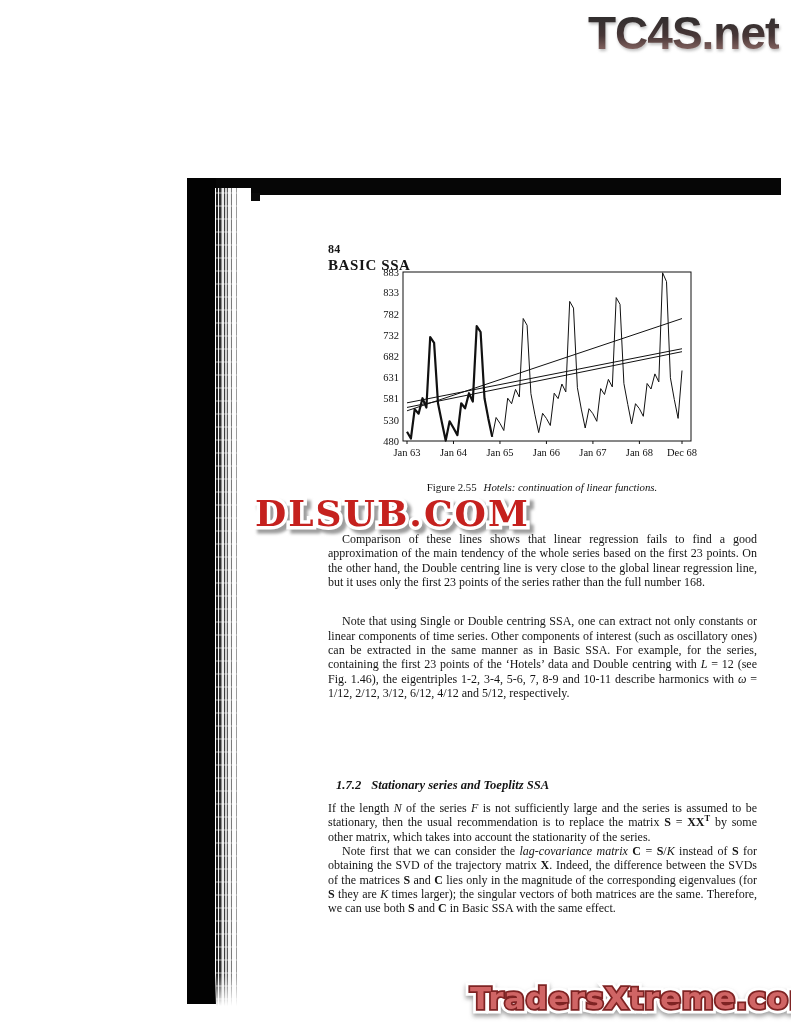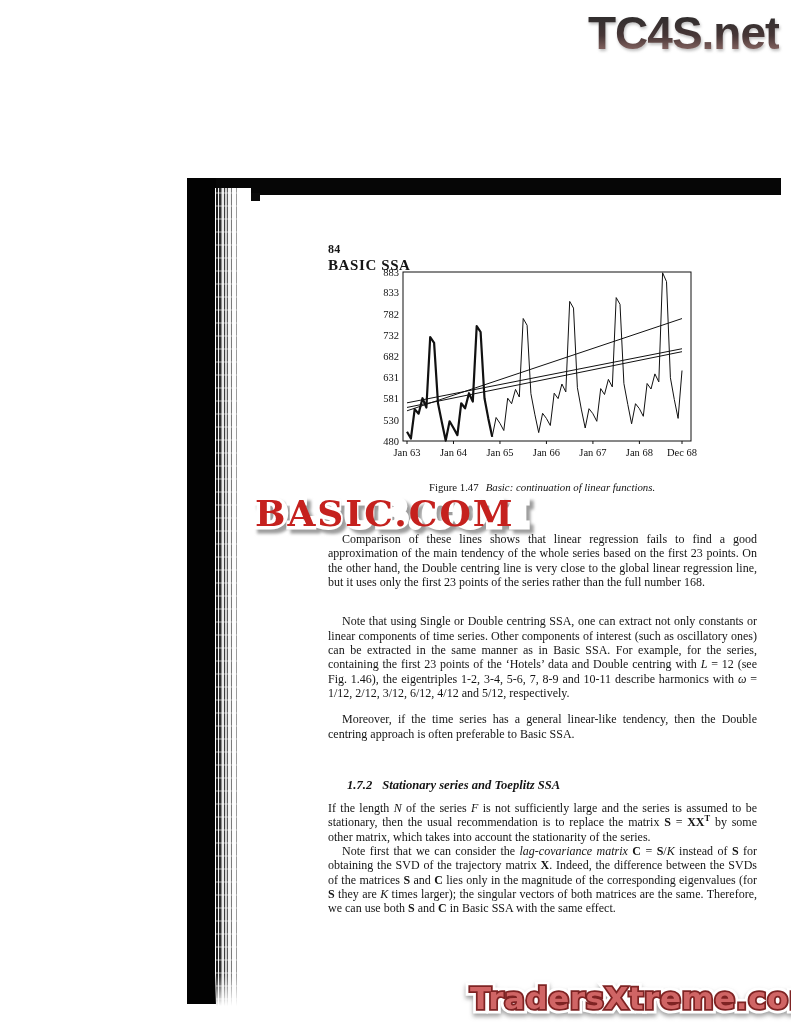--- a/index.html
+++ b/index.html
@@ -39,21 +39,21 @@
   #textblock-a{top:532px;}
   #textblock-b{top:801px;}
   .textblock p{margin:0;}
   .textblock p.indent{text-indent:14px;}
   .textblock p.gap1{margin-top:25px;}
   .textblock p.gap2{margin-top:12px;}
   .seg-i{font-style:italic;}
   .seg-b{font-weight:bold;}
   .seg-bsup{font-weight:bold;vertical-align:super;font-size:8.5px;line-height:0;}
 
-  .section-heading{position:absolute;left:347px;top:778px;width:428px;
+  .section-heading{position:absolute;left:336px;top:778px;width:428px;
                    font-style:italic;font-weight:600;font-size:12.6px;color:#141414;}
   .section-heading .h-num{margin-right:10px;}
 
   
   .wm{position:absolute;white-space:nowrap;z-index:5;}
   #wm-top{left:588px;top:6px;font-family:"Liberation Sans","DejaVu Sans",sans-serif;
           font-weight:bold;font-size:46px;letter-spacing:-1px;
           background:linear-gradient(180deg,#2c2c2c 12%,#463636 55%,#9b7470 92%);
           -webkit-background-clip:text;background-clip:text;color:transparent;
           filter:drop-shadow(1.5px 2px 1.5px rgba(70,70,70,.35));}
@@ -74,21 +74,21 @@
 <body>
 
 <div id="canvas">
 
   <div class="scan-bar"></div>
   <div class="scan-notch"></div>
   <div class="scan-strip"></div>
   <div class="scan-streaks"></div>
 
   <div class="wm" id="wm-top">TC4S.net</div>
-  <div class="wm" id="wm-overlay" data-text="DLSUB.COM">BASIC.COM</div>
+  <div class="wm" id="wm-overlay" data-text="DLSUB.COM">DLSUB.COM</div>
   <div class="wm" id="wm-footer" data-text="TradersXtreme.com">TradersXtreme.com</div>
 
   <div class="running-row">
     <span class="pageno">84</span>
     <span class="runhead">BASIC SSA</span>
   </div>
 
   <svg id="chart-svg" width="320" height="205" viewBox="0 0 320 205">
       <rect x="23" y="10" width="288" height="169" fill="none" stroke="#111" stroke-width="1"></rect>
       <text x="19" y="13.5" text-anchor="end" class="tick">883</text>
@@ -115,27 +115,26 @@
       <line x1="302" y1="179" x2="302" y2="182" stroke="#111" stroke-width="1"></line>
       <text x="302" y="194" text-anchor="middle" class="tick">Dec 68</text>
       <polyline points="27.0,169.8 30.9,176.5 34.7,147.1 38.6,151.7 42.5,136.2 46.4,145.5 50.2,75.0 54.1,80.9 58.0,141.3 61.9,160.5 65.7,178.6 69.6,159.3 73.5,166.0 77.4,173.1 81.2,141.3 85.1,146.3 89.0,131.2 92.8,139.6 96.7,64.1 100.6,70.0 104.5,136.2 108.3,156.4 112.2,174.8" fill="none" stroke="#111" stroke-width="2.2" stroke-linejoin="round"></polyline>
       <polyline points="112.2,174.8 116.1,155.5 120.0,161.4 123.8,168.5 127.7,136.2 131.6,141.7 135.5,127.4 139.3,135.0 143.2,56.5 147.1,63.3 150.9,131.6 154.8,152.2 158.7,170.6 162.6,151.3 166.4,156.4 170.3,163.5 174.2,131.2 178.1,136.6 181.9,122.0 185.8,129.9 189.7,39.4 193.5,46.1 197.4,125.7 201.3,147.1 205.2,166.0 209.0,146.7 212.9,151.7 216.8,159.3 220.7,126.6 224.5,132.5 228.4,117.4 232.3,124.9 236.2,35.6 240.0,42.3 243.9,121.5 247.8,142.5 251.6,161.8 255.5,141.7 259.4,146.7 263.3,154.3 267.1,121.5 271.0,127.0 274.9,111.9 278.8,119.9 282.6,10.8 286.5,19.6 290.4,115.7 294.3,137.5 298.1,156.4 302.0,108.5" fill="none" stroke="#111" stroke-width="1" stroke-linejoin="round"></polyline>
       <line x1="27" y1="148.80645161290323" x2="302" y2="56.54838709677419" stroke="#111" stroke-width="1"></line>
       <line x1="27" y1="140.83870967741936" x2="302" y2="86.74193548387096" stroke="#111" stroke-width="1"></line>
       <line x1="27" y1="145.4516129032258" x2="302" y2="89.6774193548387" stroke="#111" stroke-width="1"></line>
     </svg>
 
   <div class="fig-caption">
-    <span class="cap-prefix">Figure 1.47</span><span class="cap-italic">Basic: continuation of linear functions.</span>
+    <span class="cap-prefix">Figure 2.55</span><span class="cap-italic">Hotels: continuation of linear functions.</span>
   </div>
 
   <div class="textblock" id="textblock-a">
     <p class="indent"><span>Comparison of these lines shows that linear regression fails to find a good approximation of the main tendency of the whole series based on the first 23 points. On the other hand, the Double centring line is very close to the global linear regression line, but it uses only the first 23 points of the series rather than the full number 168.</span></p>
     <p class="indent gap1"><span>Note that using Single or Double centring SSA, one can extract not only constants or linear components of time series. Other components of interest (such as oscillatory ones) can be extracted in the same manner as in Basic SSA. For example, for the series, containing the first 23 points of the ‘Hotels’ data and Double centring with </span><span class="seg-i">L</span><span> = 12 (see Fig. 1.46), the eigentriples 1-2, 3-4, 5-6, 7, 8-9 and 10-11 describe harmonics with </span><span class="seg-i">ω</span><span> = 1/12, 2/12, 3/12, 6/12, 4/12 and 5/12, respectively.</span></p>
-    <p class="indent gap2"><span>Moreover, if the time series has a general linear-like tendency, then the Double centring approach is often preferable to Basic SSA.</span></p>
   </div>
 
   <div class="section-heading">
     <span class="h-num">1.7.2</span><span>Stationary series and Toeplitz SSA</span>
   </div>
 
   <div class="textblock" id="textblock-b">
     <p><span>If the length </span><span class="seg-i">N</span><span> of the series </span><span class="seg-i">F</span><span> is not sufficiently large and the series is assumed to be stationary, then the usual recommendation is to replace the matrix </span><span class="seg-b">S</span><span> = </span><span class="seg-b">XX</span><span class="seg-bsup">T</span><span> by some other matrix, which takes into account the stationarity of the series.</span></p>
     <p class="indent"><span>Note first that we can consider the </span><span class="seg-i">lag-covariance matrix </span><span class="seg-b">C</span><span> = </span><span class="seg-b">S</span><span>/</span><span class="seg-i">K</span><span> instead of </span><span class="seg-b">S</span><span> for obtaining the SVD of the trajectory matrix </span><span class="seg-b">X</span><span>. Indeed, the difference between the SVDs of the matrices </span><span class="seg-b">S</span><span> and </span><span class="seg-b">C</span><span> lies only in the magnitude of the corresponding eigenvalues (for </span><span class="seg-b">S</span><span> they are </span><span class="seg-i">K</span><span> times larger); the singular vectors of both matrices are the same. Therefore, we can use both </span><span class="seg-b">S</span><span> and </span><span class="seg-b">C</span><span> in Basic SSA with the same effect.</span></p>
   </div>

